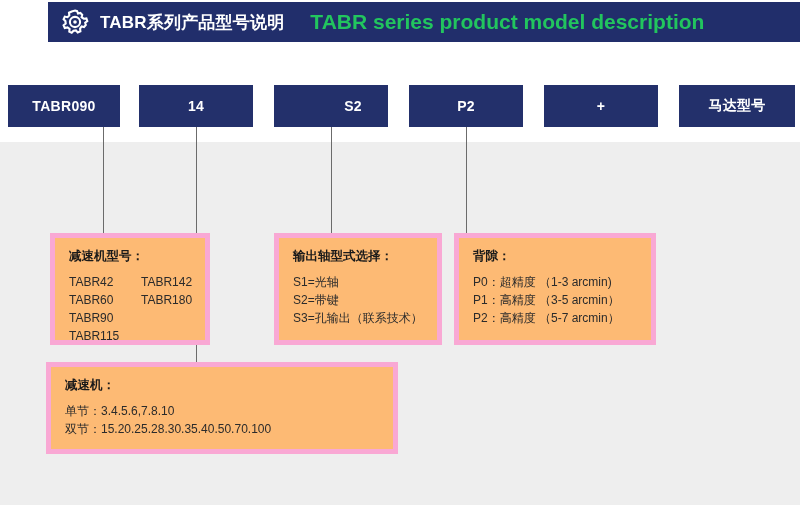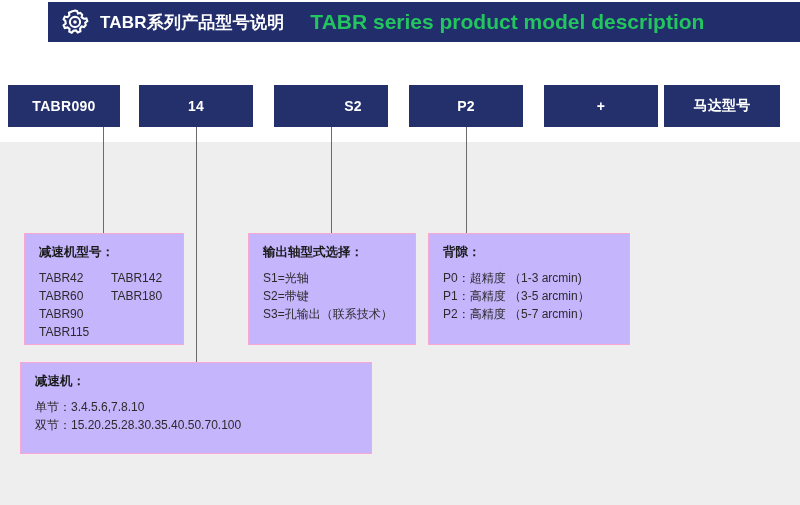--- a/index.html
+++ b/index.html
@@ -80,40 +80,41 @@
     align-items: center;
     justify-content: center;
     box-sizing: border-box;
     letter-spacing: 0.3px;
   }
   .cb0 { left: 8px;   width: 112px; }
   .cb1 { left: 139px; width: 114px; }
   .cb2 { left: 274px; width: 114px; padding-left: 44px; }
   .cb3 { left: 409px; width: 114px; }
   .cb4 { left: 544px; width: 114px; }
-  .cb5 { left: 664px; width: 116px; }
+  .cb5 { left: 679px; width: 116px; }
 
   
   .connector {
     position: absolute;
     width: 1px;
     background: #6b6b6b;
   }
   .conn-a { left: 103px; top: 127px; height: 106px; }
   .conn-b { left: 196px; top: 127px; height: 235px; }
   .conn-c { left: 331px; top: 127px; height: 106px; }
   .conn-d { left: 466px; top: 127px; height: 106px; }
 
   
   .detail-box {
     position: absolute;
-    background: #c4b5fd;
-    border: 1px solid #f9a8d4;
+    background: #fdba74;
+    border: 5px solid #f9a8d4;
     box-sizing: border-box;
     padding: 12px 0 0 14px;
+    margin-left: 26px;
   }
   .db-models   { left: 24px;  top: 233px; width: 160px; height: 112px; }
   .db-shaft    { left: 248px; top: 233px; width: 168px; height: 112px; }
   .db-backlash { left: 428px; top: 233px; width: 202px; height: 112px; }
   .db-ratio    { left: 20px;  top: 362px; width: 352px; height: 92px; }
 
   .box-title {
     font-size: 12.5px;
     font-weight: bold;
     color: #1a1a1a;

